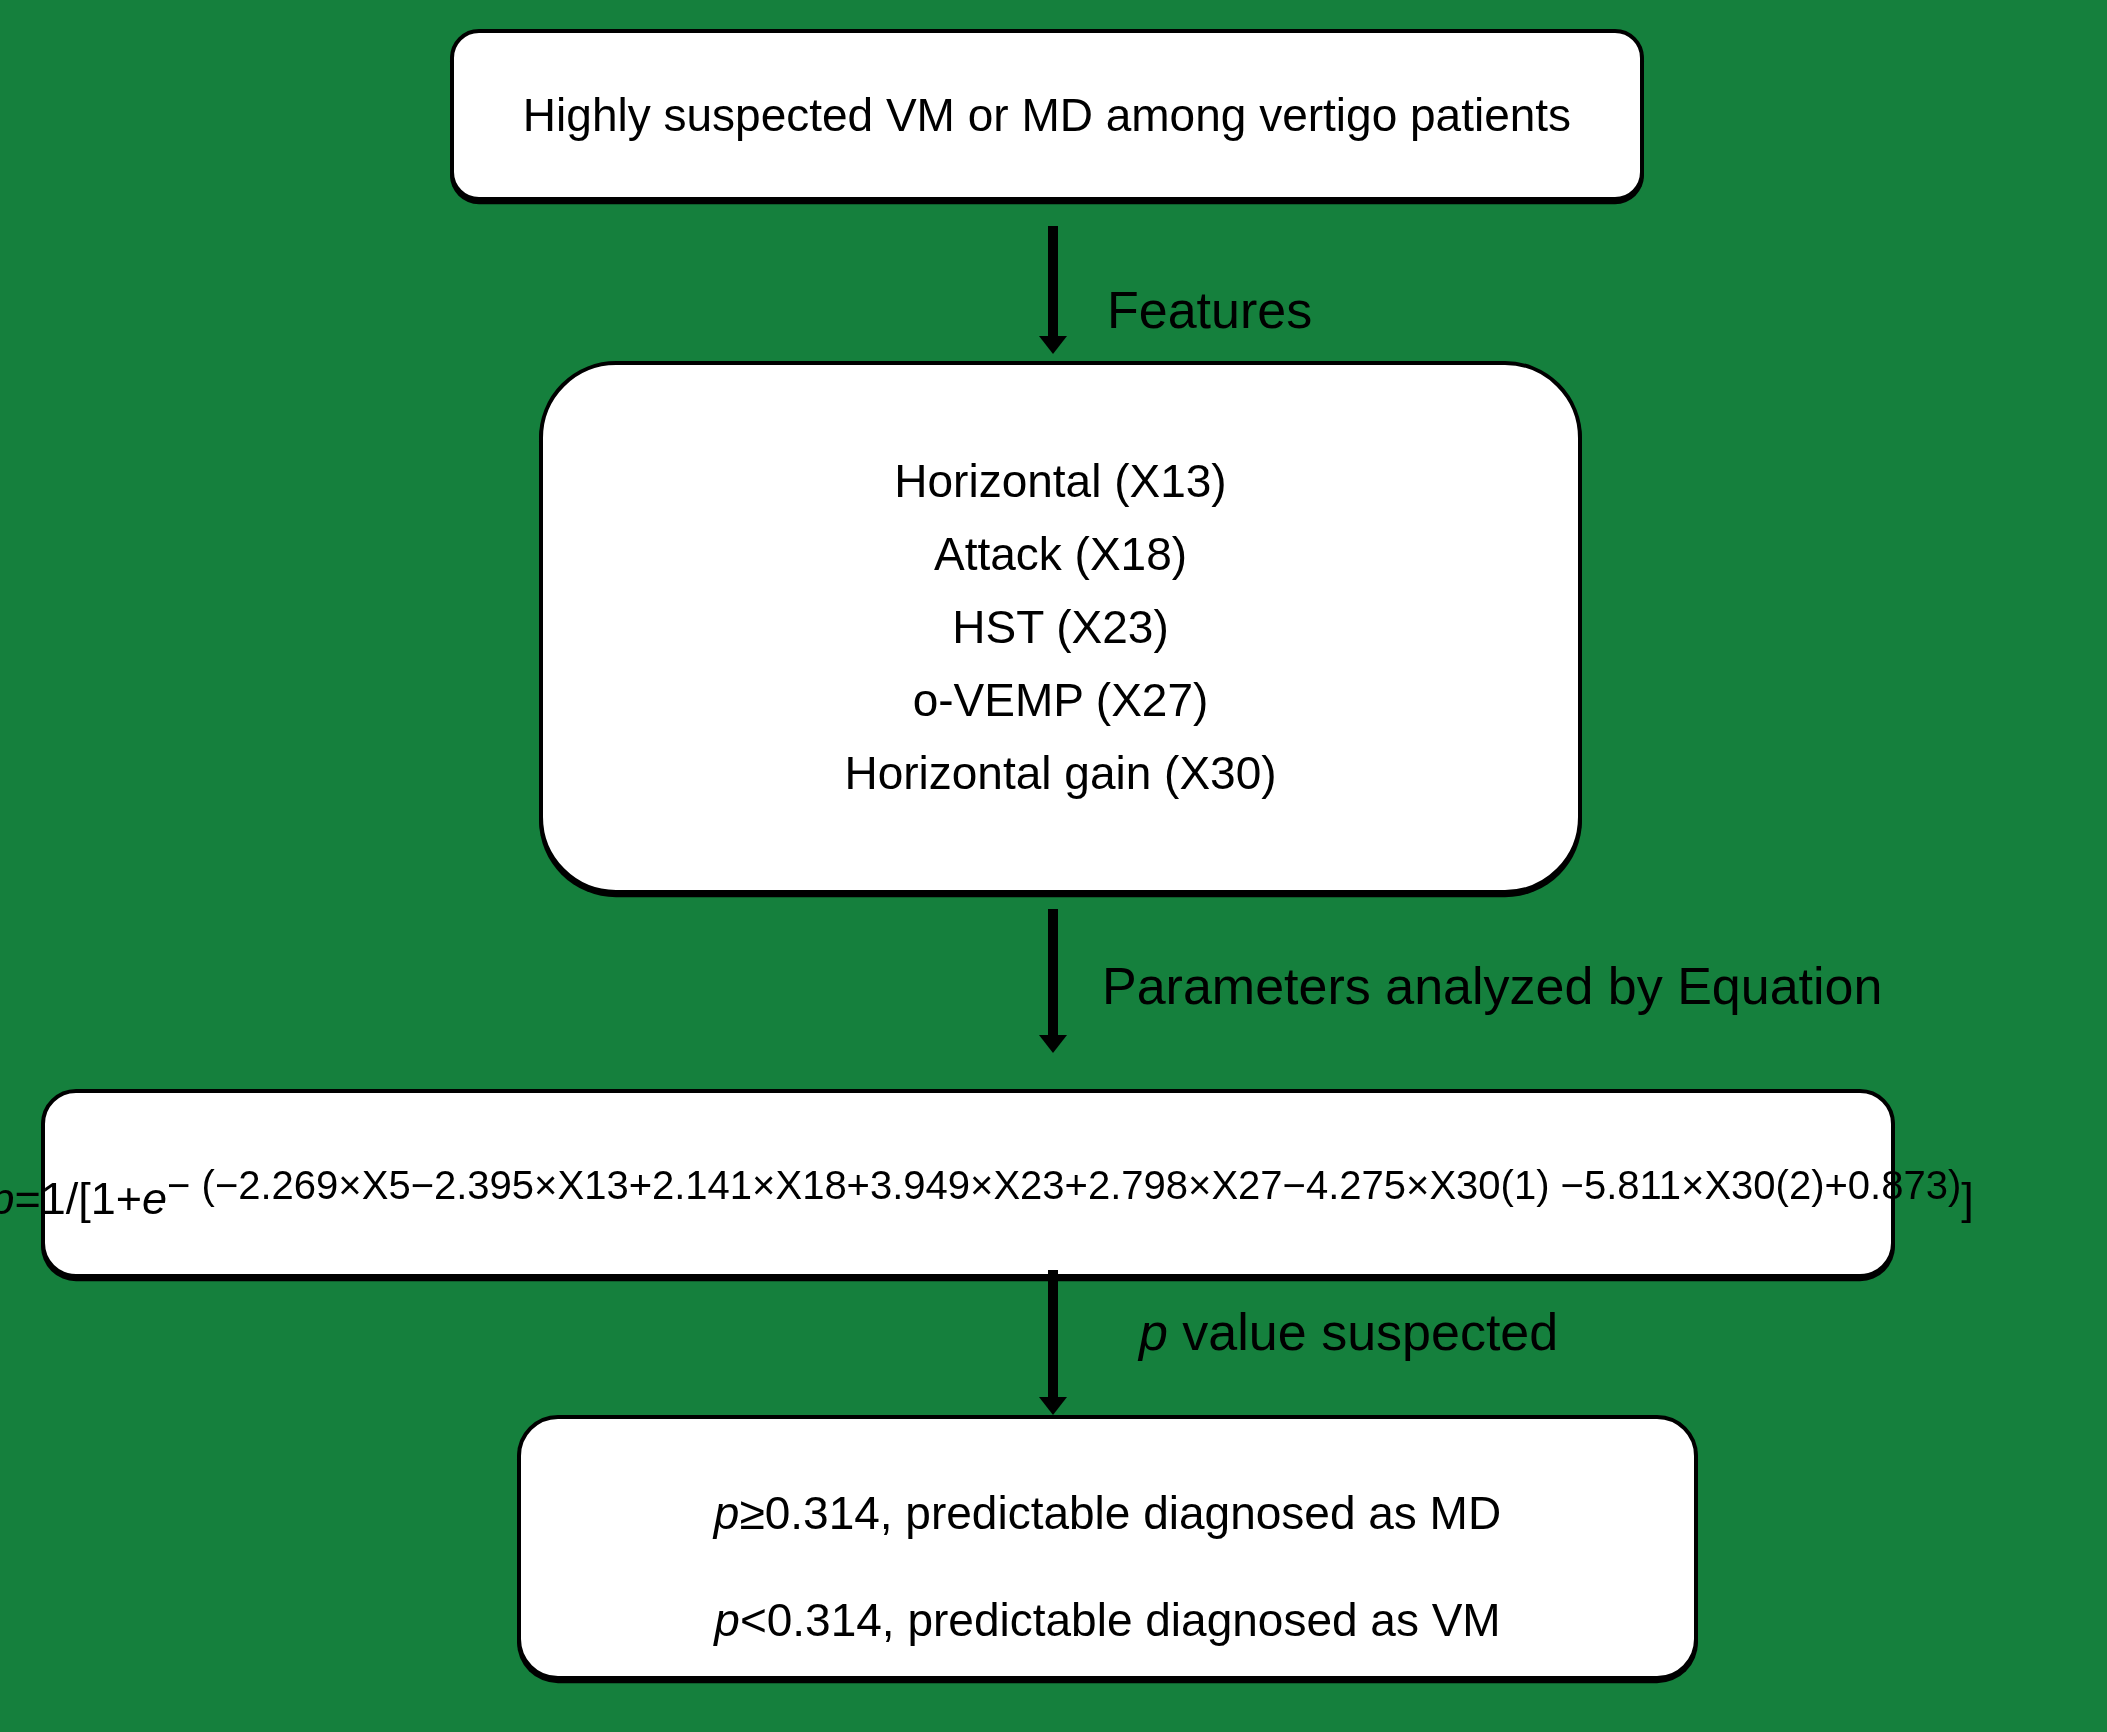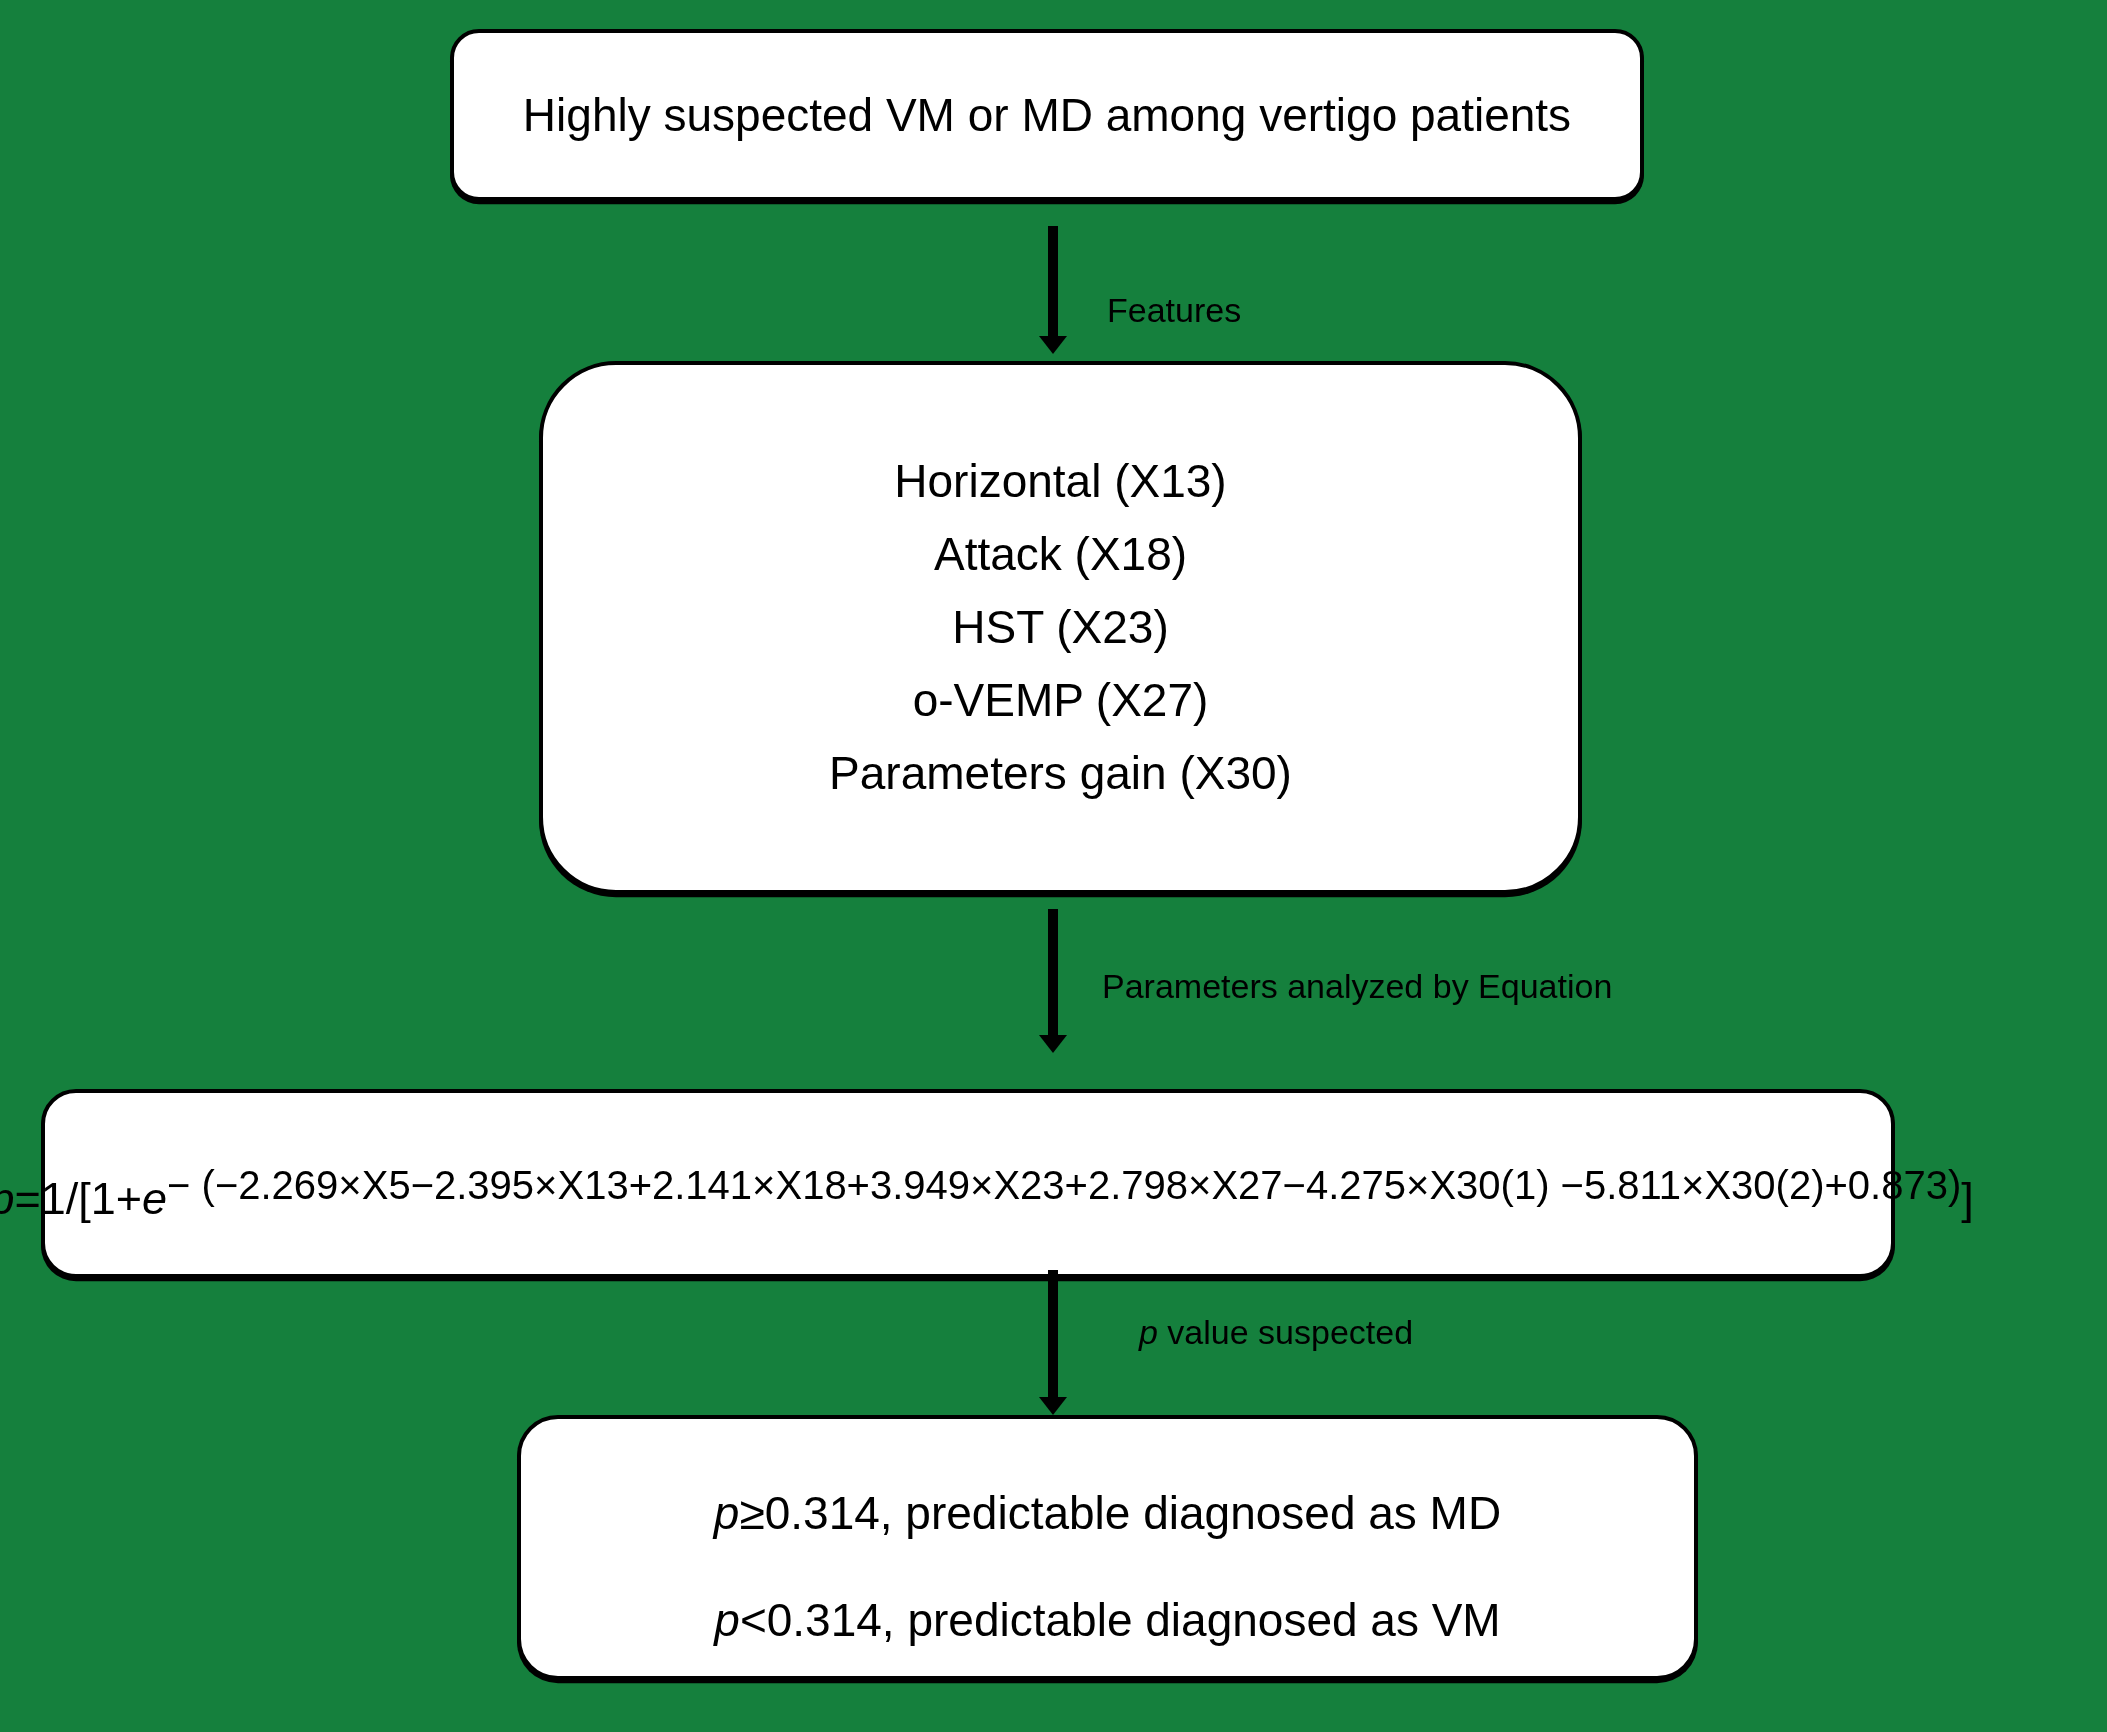--- a/index.html
+++ b/index.html
@@ -100,21 +100,21 @@
     width: 0; height: 0;
     border-left: 14px solid transparent;
     border-right: 14px solid transparent;
     border-top: 18px solid #000000;
   }
   .arrow1 { left: 1039px; top: 226px;  height: 128px; }
   .arrow2 { left: 1039px; top: 909px; height: 144px; }
   .arrow3 { left: 1039px; top: 1270px; height: 145px; }
   .alabel {
     position: absolute;
-    font-size: 34px;
+    font-size: 52px;
     line-height: 46px;
     white-space: nowrap;
   }
   .label-features { left: 1107px; top: 287px; }
   .label-params   { left: 1102px; top: 963px; }
   .label-pvalue   { left: 1139px; top: 1309px; }
 </style>
 </head>
 <body>
 
@@ -128,21 +128,21 @@
     <div class="shaft"></div>
     <div class="head"></div>
   </div>
   <div class="alabel label-features">Features</div>
 
   <div class="box box2">
     <div class="box2-item">Horizontal (X13)</div>
     <div class="box2-item">Attack (X18)</div>
     <div class="box2-item">HST (X23)</div>
     <div class="box2-item">o-VEMP (X27)</div>
-    <div class="box2-item">Parameters gain (X30)</div>
+    <div class="box2-item">Horizontal gain (X30)</div>
   </div>
 
   <div class="arrow arrow2">
     <div class="shaft"></div>
     <div class="head"></div>
   </div>
   <div class="alabel label-params">Parameters analyzed by Equation</div>
 
   <div class="box eqbox">
     <div class="eq"><span class="var">p</span><span>=1/[1+</span><span class="var">e</span><sup class="exp">− (−2.269×X5−2.395×X13+2.141×X18+3.949×X23+2.798×X27−4.275×X30(1) −5.811×X30(2)+0.873)</sup><span>]</span></div>

